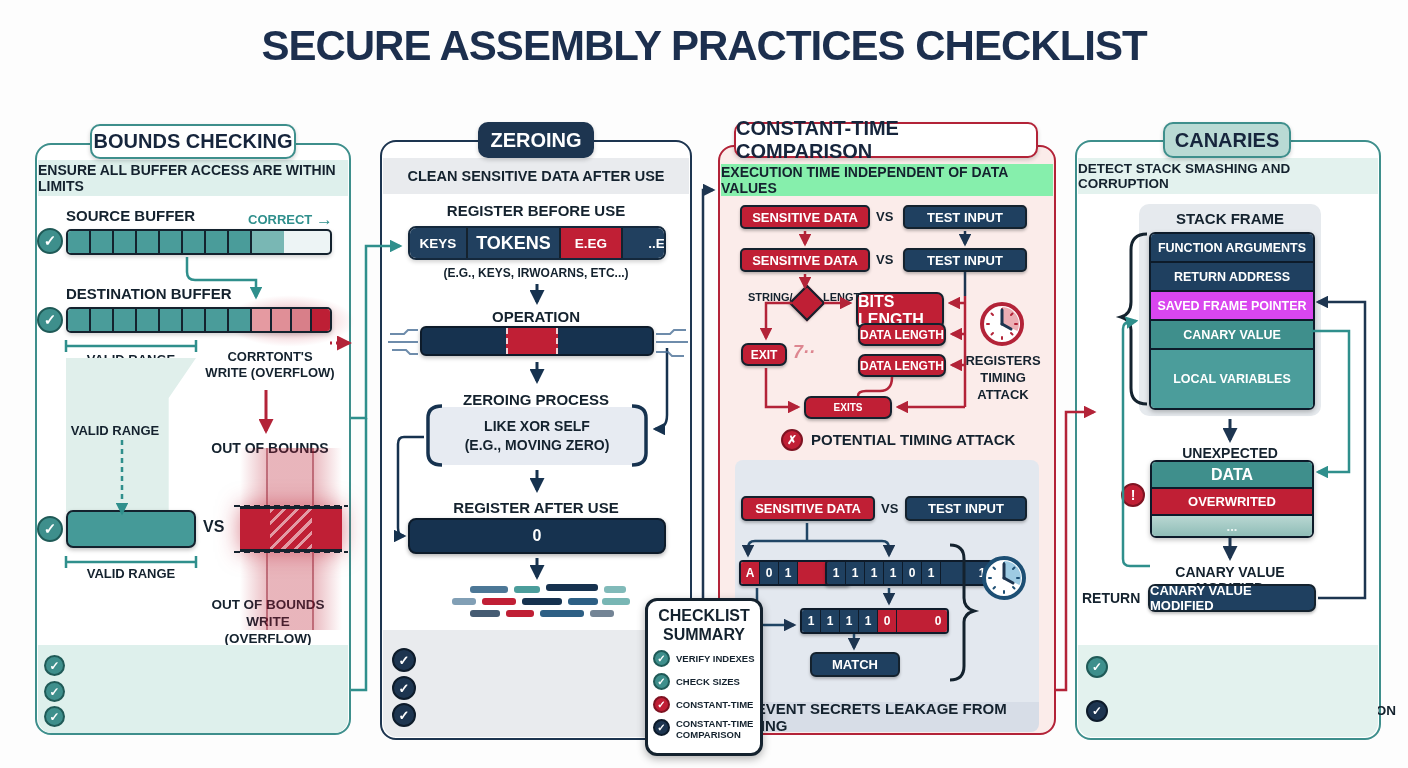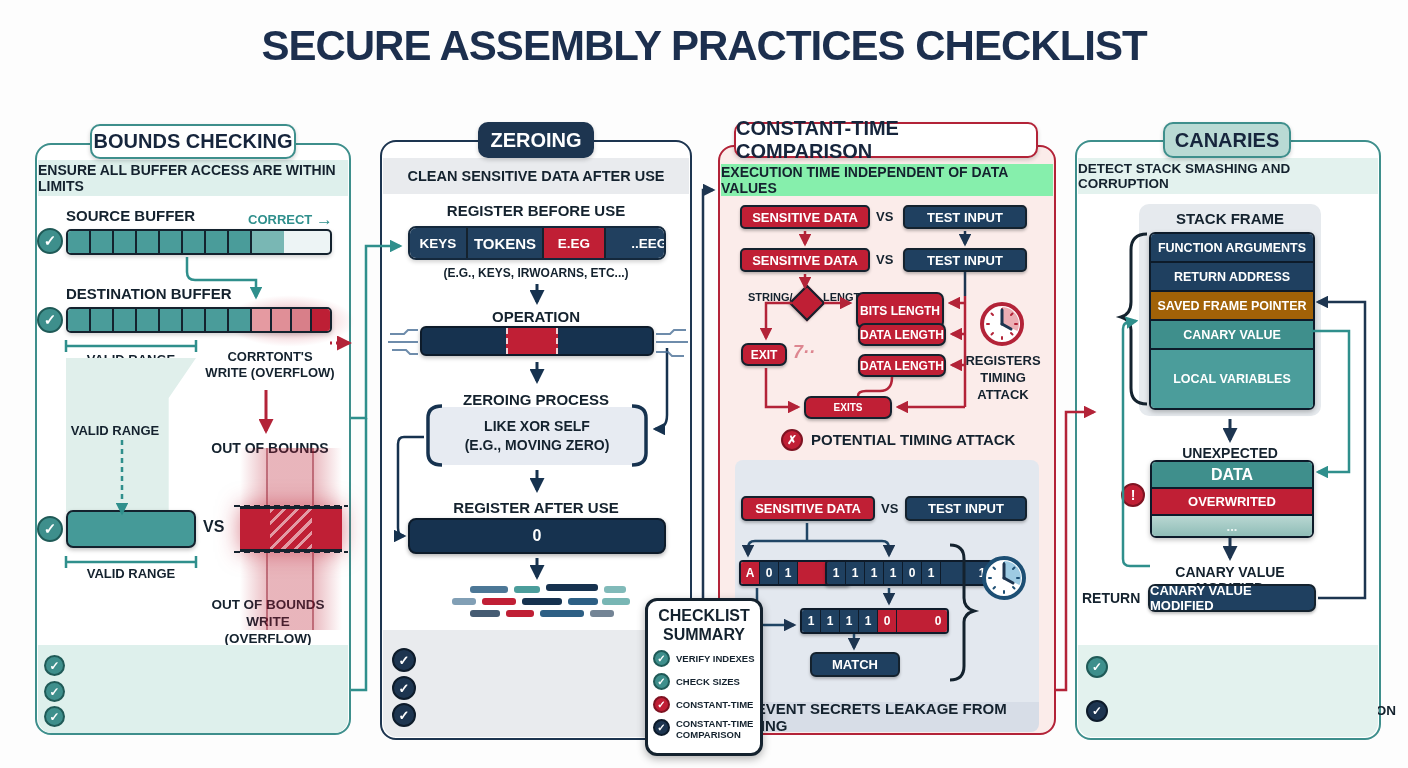--- a/index.html
+++ b/index.html
@@ -124,21 +124,21 @@
   <div class="lbl" style="left:74px;top:708px;font-size:15px;">PREVENT BUFFER OVERFLOWS</div>
 
   <div class="panel" style="left:380px;top:140px;width:312px;height:600px;border:2.5px solid #1d3550;"></div>
   <div class="band" style="left:383px;top:158px;width:306px;height:36px;background:#e9ebee;font-size:14.5px;">CLEAN SENSITIVE DATA AFTER USE</div>
   <div class="band" style="left:383px;top:630px;width:306px;height:107px;background:#e9ebee;border-radius:0 0 14px 14px;"></div>
   <div class="pill" style="left:478px;top:122px;width:116px;height:36px;background:#1d3550;border:2.5px solid #1d3550;color:#fff;font-size:20px;">ZEROING</div>
 
   <div class="lbl ctr" style="left:383px;top:202px;width:306px;font-size:15px;">REGISTER BEFORE USE</div>
   <div class="bar" style="left:408px;top:226px;width:258px;height:34px;border-radius:8px;border:2.5px solid #14283c;">
     <span class="cell" style="width:58px;background:#21405f;color:#fff;font-weight:bold;font-size:13.5px;display:flex;align-items:center;justify-content:center;">KEYS</span>
-    <span class="cell" style="width:76px;background:#21405f;color:#fff;font-weight:bold;font-size:15px;display:flex;align-items:center;justify-content:center;">TOKENS</span>
+    <span class="cell" style="width:93px;background:#21405f;color:#fff;font-weight:bold;font-size:18px;display:flex;align-items:center;justify-content:center;">TOKENS</span>
     <span class="cell" style="width:62px;background:#c01f35;color:#fff;font-weight:bold;font-size:13.5px;display:flex;align-items:center;justify-content:center;">E.EG</span>
     <span class="cell" style="width:58px;background:#21405f;color:#fff;font-weight:bold;font-size:13.5px;display:flex;align-items:center;justify-content:center;">..EEG.</span>
   </div>
   <div class="lbl ctr" style="left:383px;top:266px;width:306px;font-size:12px;">(E.G., KEYS, IRWOARNS, ETC...)</div>
 
   <div class="lbl ctr" style="left:383px;top:308px;width:306px;font-size:15px;">OPERATION</div>
   <div class="abs" style="left:420px;top:326px;width:234px;height:30px;background:#16324f;border:2px solid #0d1b2a;
               border-radius:6px;box-shadow:0 2px 4px rgba(0,0,0,.25);z-index:4;">
     <span class="abs" style="left:84px;top:0;width:52px;height:100%;background:#c01f35;
                  border-left:2px dashed rgba(255,255,255,.8);border-right:2px dashed rgba(255,255,255,.8);"></span>
@@ -191,21 +191,21 @@
 
   <div class="rbox bg-red" style="left:740px;top:248px;width:130px;height:24px;font-size:13px;">SENSITIVE DATA</div>
   <div class="lbl" style="left:876px;top:252px;font-size:13px;">VS</div>
   <div class="rbox bg-navy" style="left:903px;top:248px;width:124px;height:24px;font-size:13px;">TEST INPUT</div>
 
   <div class="lbl" style="left:748px;top:291px;font-size:11px;">STRING/</div>
   <div class="lbl" style="left:823px;top:291px;font-size:11px;">LENGTH</div>
   <div class="abs" style="left:794px;top:290px;width:26px;height:26px;background:#bf1f35;border:2px solid #14222e;
               transform:rotate(45deg);z-index:4;box-shadow:0 1px 3px rgba(0,0,0,.3);"></div>
 
-  <div class="rbox bg-red" style="left:856px;top:292px;width:88px;height:37px;font-size:12px;border-radius:7px;">BITS LENGTH</div>
+  <div class="rbox bg-red" style="left:856px;top:292px;width:88px;height:37px;font-size:16px;border-radius:7px;">BITS LENGTH</div>
   <div class="rbox bg-red" style="left:858px;top:323px;width:88px;height:23px;font-size:12px;border-radius:7px;">DATA LENGTH</div>
   <div class="rbox bg-red" style="left:858px;top:354px;width:88px;height:23px;font-size:12px;border-radius:7px;">DATA LENGTH</div>
   <div class="rbox bg-red" style="left:741px;top:343px;width:46px;height:23px;font-size:12px;border-radius:7px;">EXIT</div>
   <div class="lbl" style="left:793px;top:342px;font-size:18px;font-style:italic;color:rgba(191,31,53,.5);">7··</div>
   <div class="rbox bg-red" style="left:804px;top:396px;width:88px;height:23px;font-size:10px;border-radius:7px;">EXITS</div>
 
   <div class="clockwrap" style="left:978px;top:300px;">
     <svg width="48" height="48" viewBox="0 0 48 48">
       <circle cx="24" cy="24" r="20" fill="#fff" stroke="#b32338" stroke-width="4"></circle>
       <path d="M24 24 L24 7 A17 17 0 0 1 39.5 31 Z" fill="rgba(224,130,140,.65)"></path>
@@ -287,21 +287,21 @@
   <div class="panel" style="left:1075px;top:140px;width:306px;height:600px;border:2.5px solid #3e8f8c;"></div>
   <div class="band" style="left:1078px;top:158px;width:300px;height:36px;background:#e3f2ee;font-size:13.5px;">DETECT STACK SMASHING AND CORRUPTION</div>
   <div class="band" style="left:1078px;top:645px;width:300px;height:92px;background:#e3f2ee;border-radius:0 0 14px 14px;"></div>
   <div class="pill" style="left:1163px;top:122px;width:128px;height:36px;background:#b9dad4;border:2.5px solid #3e8f8c;font-size:20px;">CANARIES</div>
 
   <div class="abs" style="left:1139px;top:204px;width:182px;height:212px;background:#e6eaee;border-radius:10px;z-index:2;"></div>
   <div class="lbl ctr" style="left:1139px;top:210px;width:182px;font-size:15px;z-index:3;">STACK FRAME</div>
   <div class="stack" style="left:1149px;top:232px;width:162px;">
     <div class="srow" style="height:27px;background:#1f4060;">FUNCTION ARGUMENTS</div>
     <div class="srow" style="height:27px;background:#1f4060;">RETURN ADDRESS</div>
-    <div class="srow" style="height:27px;background:#a16207;">SAVED FRAME POINTER</div>
+    <div class="srow" style="height:27px;background:#d946ef;">SAVED FRAME POINTER</div>
     <div class="srow" style="height:27px;background:#3f8f8c;">CANARY VALUE</div>
     <div class="srow" style="height:58px;background:#4b9d9b;">LOCAL VARIABLES</div>
   </div>
 
   <div class="lbl ctr" style="left:1140px;top:445px;width:180px;font-size:14px;">UNEXPECTED OVERFLOW</div>
   <div class="stack" style="left:1150px;top:460px;width:160px;">
     <div class="srow" style="height:25px;background:#3f8f8c;font-size:16px;">DATA</div>
     <div class="srow" style="height:25px;background:#c01f35;font-size:13px;">OVERWRITED</div>
     <div class="srow" style="height:20px;background:linear-gradient(#b9d7d2,#8fbdb7);font-size:13px;color:#eef6f4;">...</div>
   </div>

